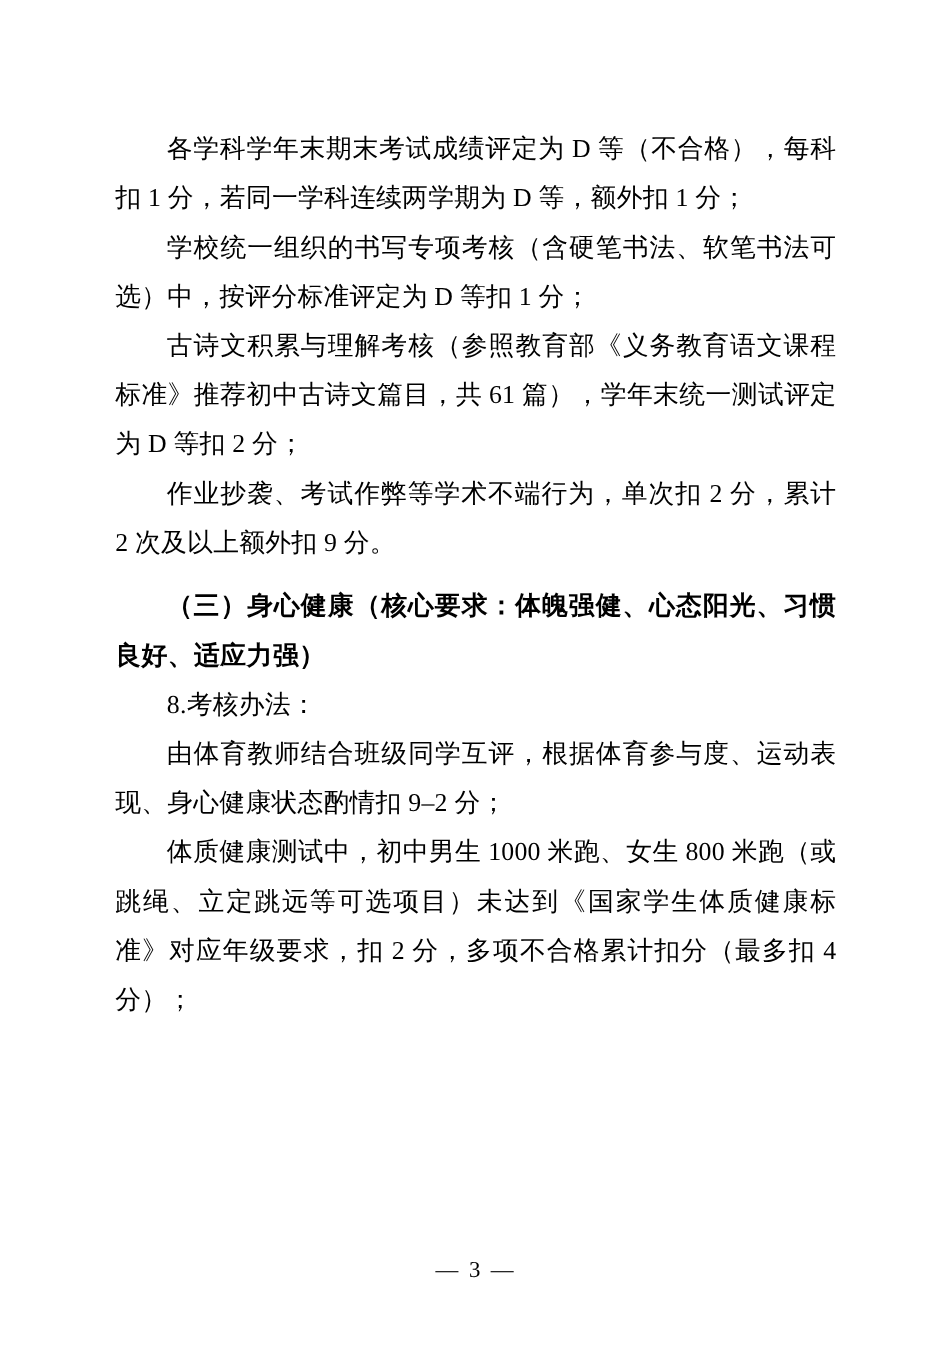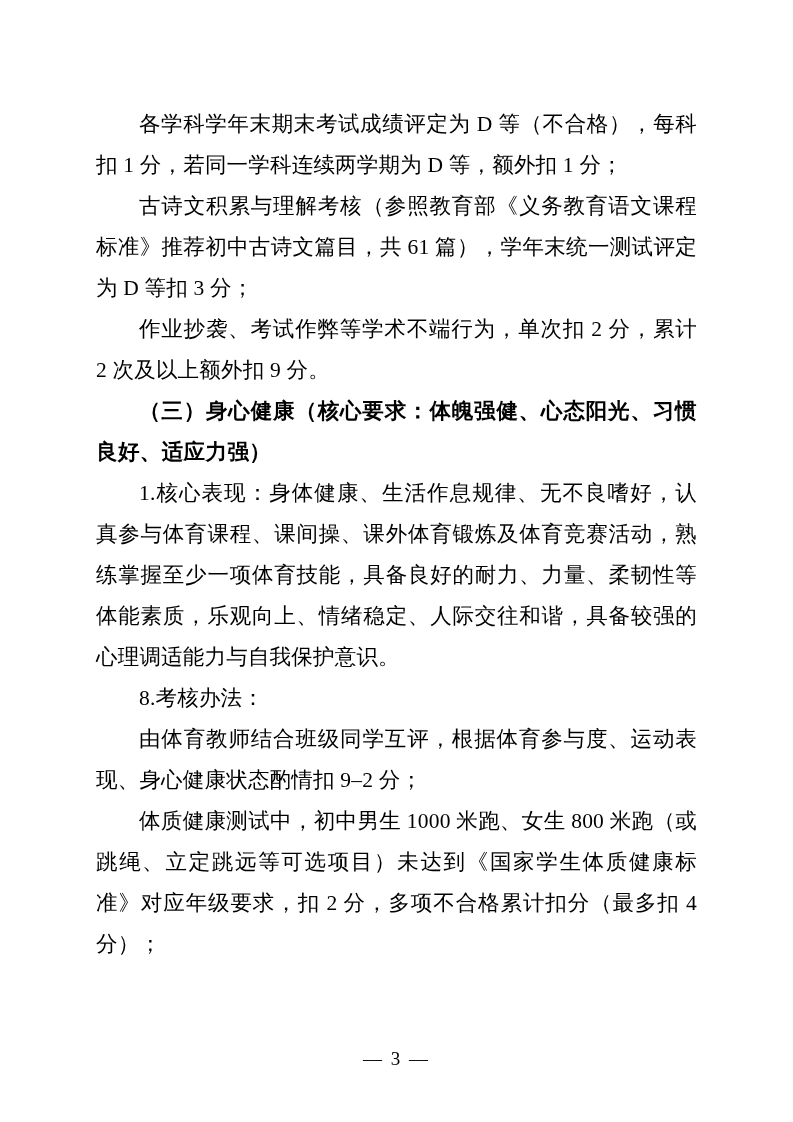--- a/index.html
+++ b/index.html
@@ -36,42 +36,43 @@
   }
   .indent {
     text-indent: 2em;
   }
   .heading {
     font-weight: bold;
     text-indent: 2em;
     font-size: 21.5px;
     line-height: 41px;
     letter-spacing: 0.4px;
+    margin-top: 12px;
   }
   .footer {
     position: absolute;
     left: 0;
     right: 0;
     bottom: 52px;
     text-align: center;
     font-size: 19px;
     font-family: "Liberation Serif", "DejaVu Serif", serif;
     letter-spacing: 2px;
   }
 </style>
 </head>
 <body>
 
 <div class="page">
 
   <div class="body-text">
     <p class="indent">各学科学年末期末考试成绩评定为 D 等（不合格），每科扣 1 分，若同一学科连续两学期为 D 等，额外扣 1 分；</p>
-    <p class="indent">古诗文积累与理解考核（参照教育部《义务教育语文课程标准》推荐初中古诗文篇目，共 61 篇），学年末统一测试评定为 D 等扣 3 分；</p>
+    <p class="indent">学校统一组织的书写专项考核（含硬笔书法、软笔书法可选）中，按评分标准评定为 D 等扣 1 分；</p>
+    <p class="indent">古诗文积累与理解考核（参照教育部《义务教育语文课程标准》推荐初中古诗文篇目，共 61 篇），学年末统一测试评定为 D 等扣 2 分；</p>
     <p class="indent">作业抄袭、考试作弊等学术不端行为，单次扣 2 分，累计 2 次及以上额外扣 9 分。</p>
     <p class="heading">（三）身心健康（核心要求：体魄强健、心态阳光、习惯良好、适应力强）</p>
-    <p class="indent">1.核心表现：身体健康、生活作息规律、无不良嗜好，认真参与体育课程、课间操、课外体育锻炼及体育竞赛活动，熟练掌握至少一项体育技能，具备良好的耐力、力量、柔韧性等体能素质，乐观向上、情绪稳定、人际交往和谐，具备较强的心理调适能力与自我保护意识。</p>
     <p class="indent">8.考核办法：</p>
     <p class="indent">由体育教师结合班级同学互评，根据体育参与度、运动表现、身心健康状态酌情扣 9–2 分；</p>
     <p class="indent">体质健康测试中，初中男生 1000 米跑、女生 800 米跑（或跳绳、立定跳远等可选项目）未达到《国家学生体质健康标准》对应年级要求，扣 2 分，多项不合格累计扣分（最多扣 4 分）；</p>
   </div>
 
   <div class="footer">— 3 —</div>
 </div>
 
 </body></html>

